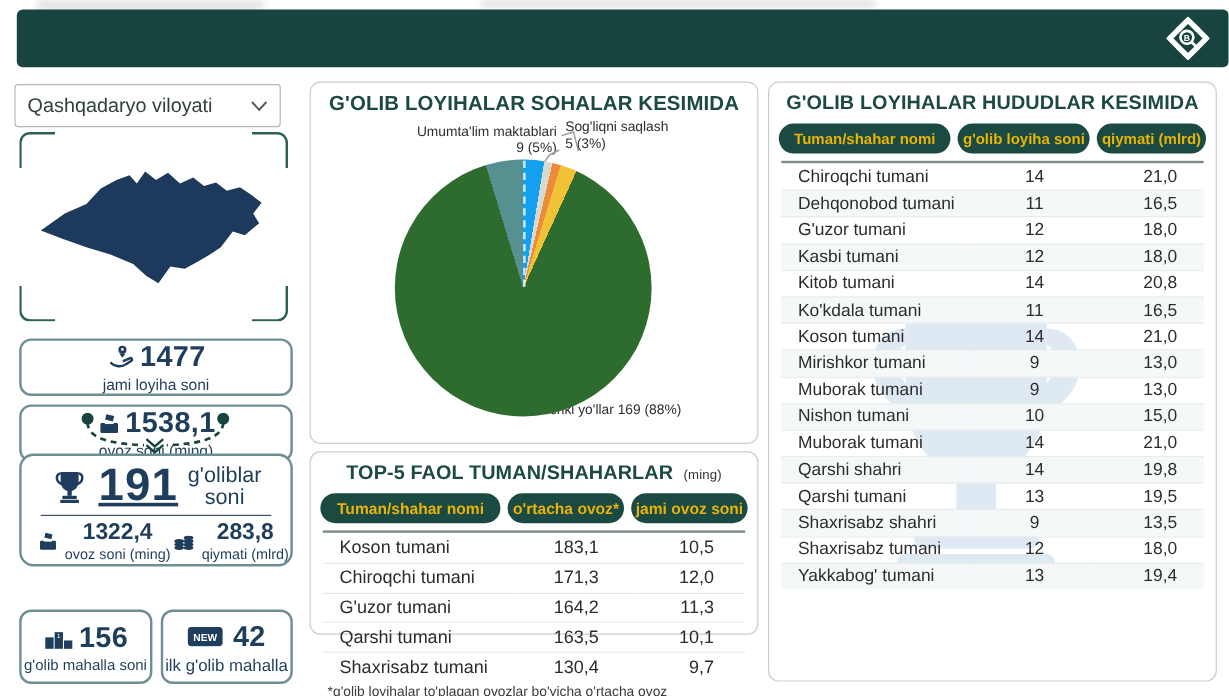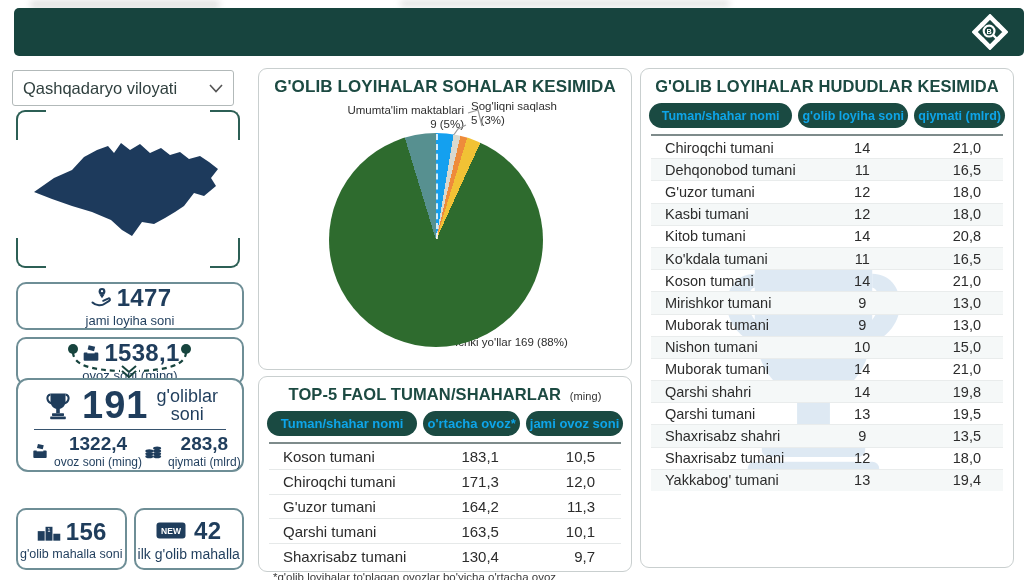--- a/index.html
+++ b/index.html
@@ -29,35 +29,35 @@
   .stat-row { position:absolute; left:16px; width:228px; display:flex; gap:7px; }
   .stat-box { flex:1; height:62px; background:#fff; border:2px solid #6e8e96; border-radius:10px;
               display:flex; flex-direction:column; align-items:center; justify-content:center; }
   .stat-top { display:flex; align-items:center; gap:4px; }
   .stat-num { font-size:24px; font-weight:700; color:#1f3d5c; letter-spacing:.3px; }
   .stat-label { font-size:13px; color:#1f3d5c; margin-top:1px; white-space:nowrap; }
 
   .big-box { position:absolute; left:16px; top:378px; width:228px; height:94px; background:#fff;
              border:2px solid #6e8e96; border-radius:12px; padding:4px 10px 2px; }
   .big-top { display:flex; align-items:center; justify-content:center; gap:8px; }
-  .big-num { font-size:38px; font-weight:700; color:#1f3d5c; letter-spacing:1px; }
+  .big-num { font-size:38px; font-weight:700; color:#1f3d5c; letter-spacing:1px;text-decoration:underline; }
   .big-label { font-size:18px; color:#1f3d5c; line-height:.95; text-align:center; }
   .big-divider { border-top:1.5px solid #37536e; margin:2px 6px; }
   .big-bottom { display:flex; justify-content:space-between; padding:1px 2px 0; }
   .mini-stat { display:flex; align-items:center; gap:4px; }
   .mini-col { display:flex; flex-direction:column; align-items:center; }
   .mini-num { font-size:19px; font-weight:700; color:#1f3d5c; }
   .mini-label { font-size:12px; color:#1f3d5c; white-space:nowrap; }
 
   
   .panel { position:absolute; background:#fff; border:1px solid #c9cfcf; border-radius:9px; }
   .panel-title { text-align:center; font-size:17px; font-weight:700; color:#1c4a42; margin-top:8px; letter-spacing:.1px; }
   .title-unit { font-size:11px; font-weight:400; color:#333; margin-left:4px; }
   .pill-row { display:flex; gap:6px; padding:7px 8px 3px; }
-  .pill { background:#1a4a42; color:#0ea5e9; border-radius:14px; font-size:13px; font-weight:700;
+  .pill { background:#1a4a42; color:#eab308; border-radius:14px; font-size:13px; font-weight:700;
           height:25px; display:flex; align-items:center; justify-content:center; }
   .pill-rule { margin:3px 10px 0; border-top:2px solid #7e8b8b; }
   table { border-collapse:collapse; }
   .data-table { width:calc(100% - 20px); margin:1px 10px 0; font-size:15px; color:#2c2c2c; position:relative; z-index:2; }
   .data-table td { padding:3.4px 0; border-bottom:1px solid #e6e9e9; }
   .data-table tr:last-child td { border-bottom:none; }
   .col-name { padding-left:14px !important; width:46%; }
   .col-mid { text-align:center; width:28%; }
   .col-end { text-align:right; padding-right:26px !important; width:26%; }
   .footnote { margin:3px 0 0 14px; font-size:11.5px; color:#3a3a3a; }
@@ -243,21 +243,21 @@
       <polyline points="209,44 219,41 223,57" stroke="#9a9a9a" stroke-width="1.2" fill="none"></polyline>
       <polyline points="207,56 199,60 194,67" stroke="#9a9a9a" stroke-width="1.2" fill="none"></polyline>
       <polyline points="192,272 184,272 179,262" stroke="#9a9a9a" stroke-width="1.2" fill="none"></polyline>
     </svg>
 
     <div class="pie" style="background: conic-gradient(rgb(20, 160, 239) 0deg, rgb(20, 160, 239) 9.42408deg, rgb(217, 217, 207) 9.42408deg, rgb(217, 217, 207) 13.1937deg, rgb(238, 139, 59) 13.1937deg, rgb(238, 139, 59) 16.9634deg, rgb(241, 194, 53) 16.9634deg, rgb(241, 194, 53) 24.5026deg, rgb(46, 107, 46) 24.5026deg, rgb(46, 107, 46) 343.037deg, rgb(87, 144, 144) 343.037deg, rgb(87, 144, 144) 360deg);">
       <span class="pie-divider"></span>
     </div>
   </div>
 
-  <div class="panel" style="left:258px;top:376px;width:374px;height:196px;">
+  <div class="panel" style="left:258px;top:376px;width:374px;height:153px;">
     <div class="panel-title" style="font-size:16.5px;">
       <span>TOP-5 FAOL TUMAN/SHAHARLAR</span>
       <span class="title-unit">(ming)</span>
     </div>
     <div class="pill-row">
       <span class="pill" style="flex:1.55;">Tuman/shahar nomi</span>
       <span class="pill" style="flex:1;">o'rtacha ovoz*</span>
       <span class="pill" style="flex:1;">jami ovoz soni</span>
     </div>
     <div class="pill-rule"></div>

